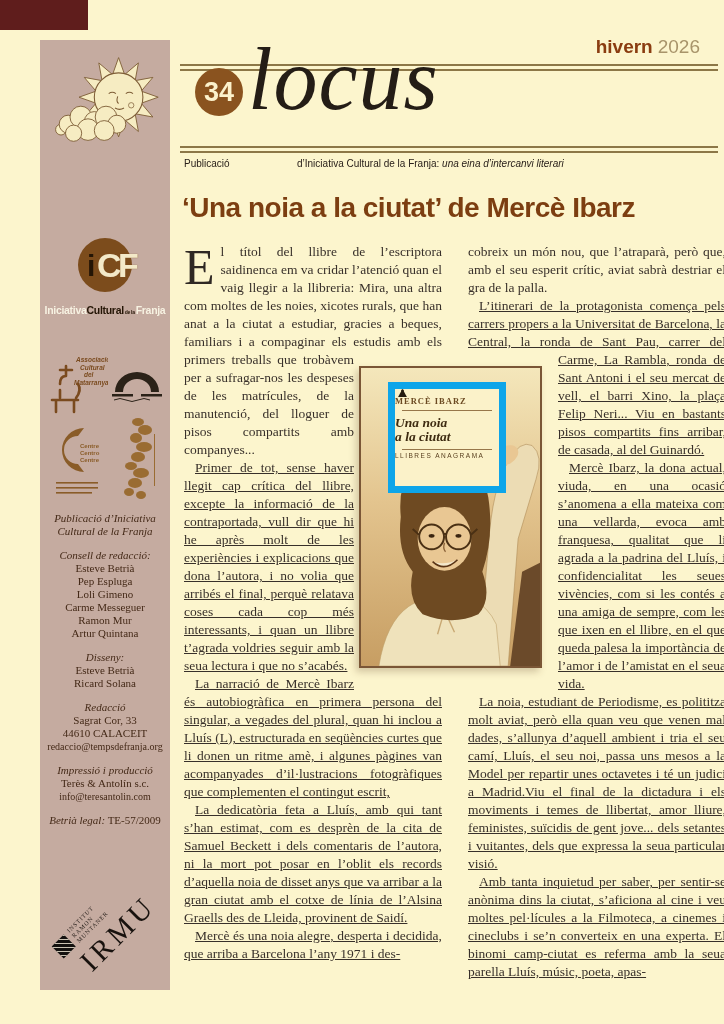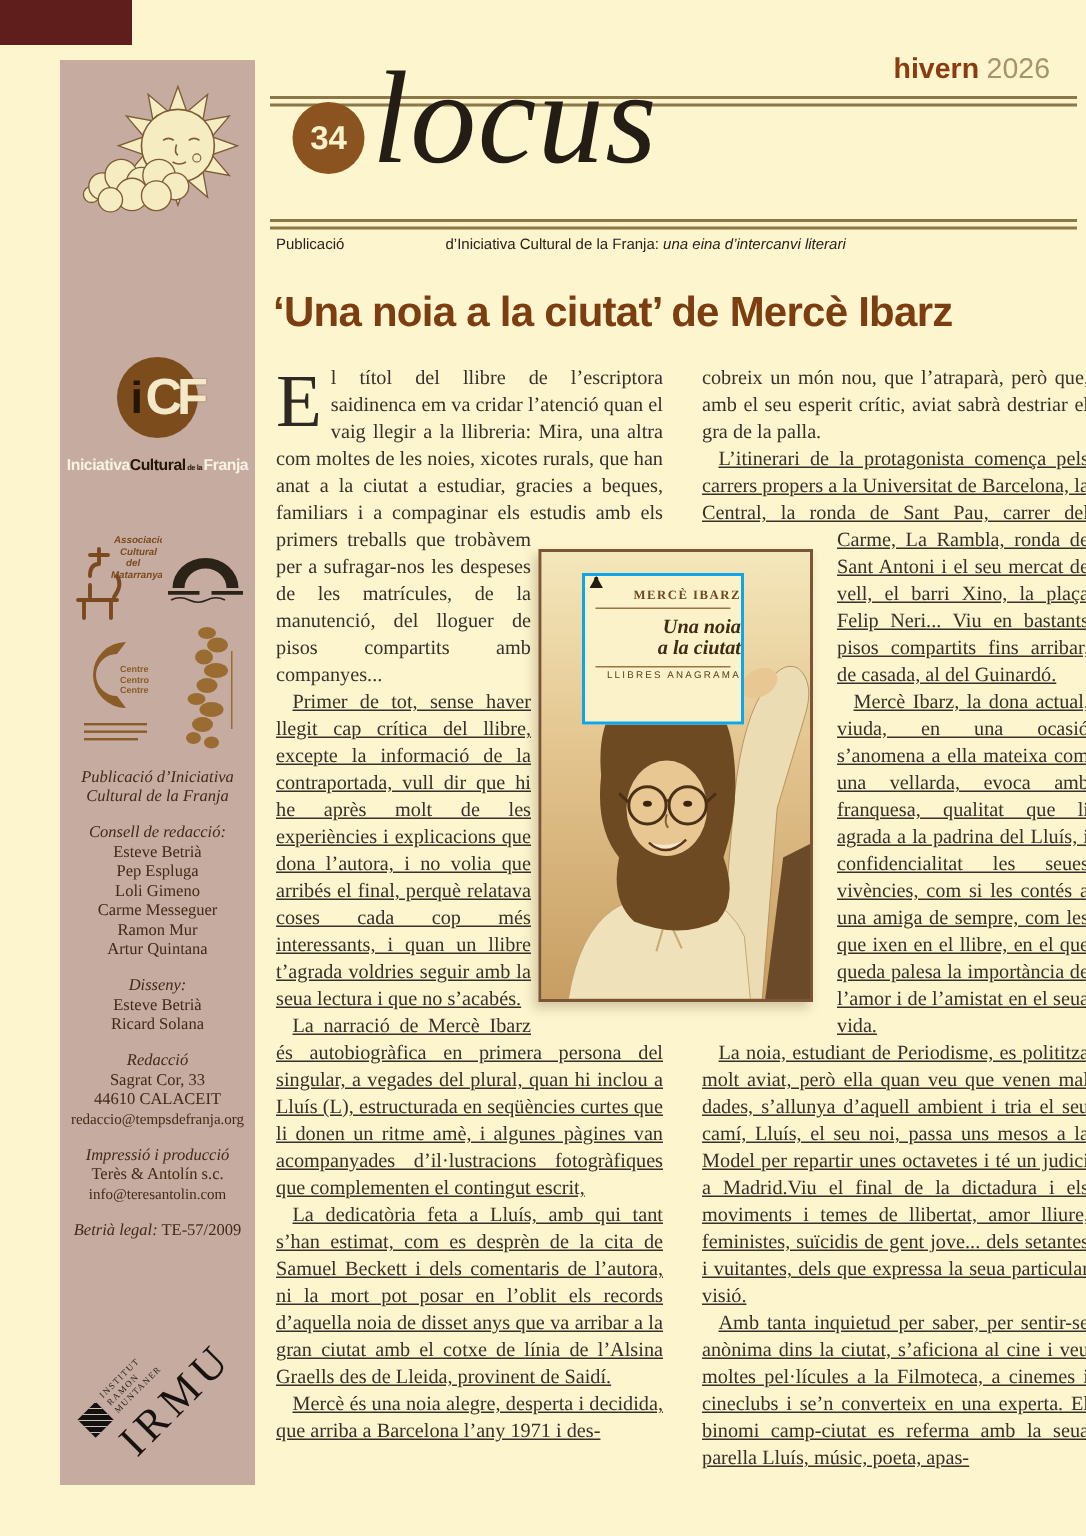--- a/index.html
+++ b/index.html
@@ -49,21 +49,21 @@
   #rule-top{left:180px;top:64px;width:538px;}
   #rule-mid{left:180px;top:146px;width:538px;}
   #season{top:36px;right:24px;font-family:"Liberation Sans",sans-serif;font-size:19px;z-index:3;margin-left:21px;}
   #season .hiv{font-weight:bold;color:#8a3c10;}
   #season .yr{color:#a8946a;margin-left:5px;}
   #title-row{left:190px;top:28px;width:530px;height:120px;display:flex;z-index:2;}
   .mast-word{font-family:"Liberation Serif",serif;font-style:italic;font-size:88px;
              line-height:104px;color:#241d16;letter-spacing:1px;}
   #issue-circle{width:48px;height:48px;border-radius:50%;background:#8a531f;margin:40px 5px 0 5px;
       display:flex;align-items:center;justify-content:center;flex:0 0 auto;
-      font-family:"Liberation Sans",sans-serif;font-weight:bold;font-size:22px;color:#fcf2cc;}
+      font-family:"Liberation Sans",sans-serif;font-weight:bold;font-size:27px;color:#fcf2cc;}
   #subtitle{left:184px;top:158px;width:536px;height:20px;font-family:"Liberation Sans",sans-serif;
             font-size:10px;color:#2a211b;z-index:3;}
   #subtitle .s1{position:absolute;left:0;top:0;}
   #subtitle .s2{position:absolute;left:113px;top:0;white-space:nowrap;}
   #subtitle .s2 em{font-style:italic;}
 
   
   #headline{left:182px;top:192px;width:538px;font-family:"Liberation Sans",sans-serif;
             font-weight:bold;font-size:28px;letter-spacing:-0.5px;color:#7c3e11;}
   .col{position:absolute;top:243px;width:258px;height:772px;overflow:hidden;text-align:justify;
@@ -73,21 +73,21 @@
   .col p.ind{text-indent:11px;text-decoration:underline;}
   .wrap-spacer-r{float:right;width:88px;height:440px;shape-outside:inset(110px 0 0 0);}
   .wrap-spacer-l{float:left;width:90px;height:440px;shape-outside:inset(110px 0 0 0);}
   .dropcap{float:left;font-size:50px;line-height:44px;padding:2px 6px 0 0;color:#2f2823;}
 
   
   #book{left:359px;top:366px;width:179px;height:298px;border:2px solid #7a5636;
         background:#e9d3a0;box-shadow:-3px 4px 7px rgba(90,60,30,.25);z-index:4;}
   #book svg{position:absolute;left:0;top:0;}
   #cover-panel{position:absolute;left:27px;top:14px;width:104px;height:97px;background:#fbf2c9;
-      border:2px solid #0ea5e9;text-align:right;font-family:"Liberation Serif",serif;}
+      border:7px solid #0ea5e9;text-align:left;font-family:"Liberation Serif",serif;}
   .cov-author{margin-top:7px;font-size:8.5px;letter-spacing:1px;font-weight:bold;color:#6b4a22;}
   .cov-rule{border-top:1px solid #97774a;margin:4px 7px;}
   .cov-title{font-size:13.5px;line-height:14px;font-weight:bold;font-style:italic;color:#3f2c12;margin-top:5px;}
   .cov-markrow{display:flex;align-items:center;margin:5px 7px 0 7px;}
   .cov-markrow .ln{flex:1;border-top:1px solid #97774a;}
   .cov-mark{width:9px;height:8px;margin:0 3px;flex:0 0 auto;}
   .cov-pub{font-size:6.5px;letter-spacing:1.5px;color:#5a4120;margin-top:2px;}
   .tinytxt{font-family:"Liberation Sans",sans-serif;}
 </style>
 </head>

